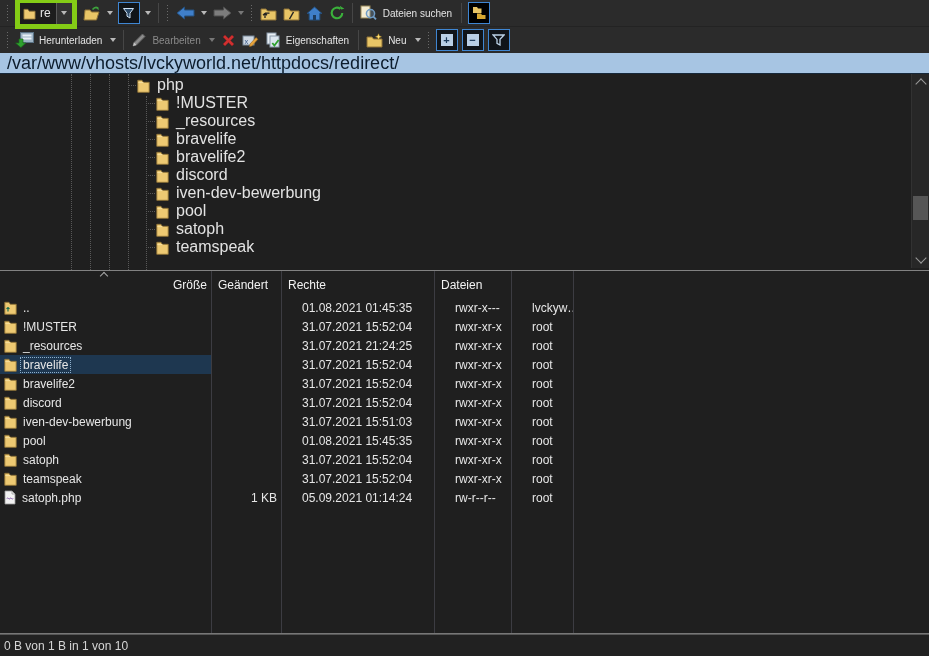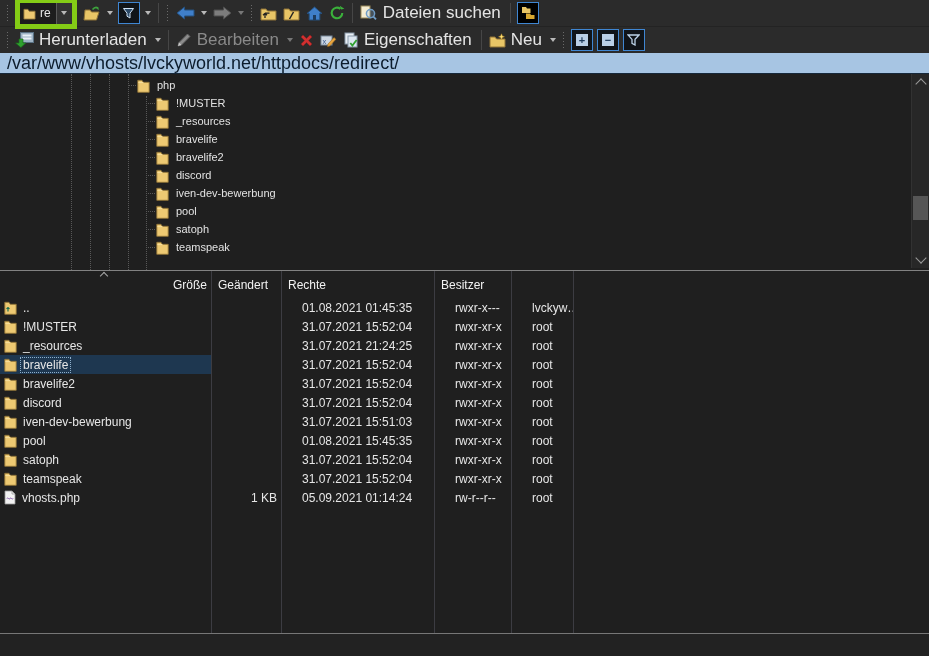--- a/index.html
+++ b/index.html
@@ -7,21 +7,21 @@
        font-family:"Liberation Sans",sans-serif;color:#e6e6e6;}
   
   .tb{display:flex;align-items:center;background:#2b2b2b;box-sizing:border-box;padding-left:2px;}
   .tb1{height:27px;border-bottom:1px solid #232323;}
   .tb2{height:26px;}
   .grip{width:4px;height:17px;margin:0 3px;
         background-image:repeating-linear-gradient(#6a6a6a 0 1px,transparent 1px 3px);
         background-size:1px 100%;background-repeat:no-repeat;background-position:center;}
   .sep{width:1px;height:20px;background:#464646;margin:0 4px;}
   .btn{display:flex;align-items:center;gap:3px;padding:2px 3px;cursor:default;}
-  .btn .lbl{font-size:17px;color:#e4e4e4;padding:0 2px;white-space:nowrap;}
+  .btn .lbl{font-size:10px;color:#e4e4e4;padding:0 2px;white-space:nowrap;}
   .btn.disabled .lbl{color:#8a8a8a;}
   .caret{width:0;height:0;border-left:3px solid transparent;border-right:3px solid transparent;
          border-top:4px solid #b9b9b9;margin:0 3px;}
   .caret.dis{border-top-color:#777;}
   .combo{display:flex;align-items:center;height:21px;border:5px solid #84cc16;background:#1d1d1d;margin:0 3px;}
   .combo .cico{display:flex;align-items:center;padding-left:3px;}
   .combo .txt{padding:0 5px 0 4px;font-size:12px;color:#e6e6e6;}
   .combo .dd{width:15px;height:100%;background:#333;border-left:1px solid #5a5a5a;
              display:flex;align-items:center;justify-content:center;}
   .combo .dd .caret{margin:0;}
@@ -37,21 +37,21 @@
   .tree{position:relative;height:194px;background:#1f1f1f;border-bottom:1px solid #828282;
         padding-top:2px;overflow:hidden;}
   .guide{position:absolute;width:0;border-left:1px dotted #585858;top:0;bottom:0;}
   .guide.child{top:22px;}
   .tree-row{position:relative;height:18px;display:flex;align-items:center;}
   .tree-row.lvl1{padding-left:137px;}
   .tree-row.lvl2{padding-left:156px;}
   .stub{position:absolute;top:9px;width:7px;border-top:1px dotted #585858;}
   .chev{position:absolute;left:121px;top:5px;width:6px;height:6px;
         border-right:1.6px solid #c9c9c9;border-bottom:1.6px solid #c9c9c9;transform:rotate(45deg);}
-  .tree-row .lbl{font-size:11px;color:#e2e2e2;margin-left:4px;padding:1px 3px;white-space:nowrap;}
+  .tree-row .lbl{font-size:16px;color:#e2e2e2;margin-left:4px;padding:1px 3px;white-space:nowrap;}
   .tree-row .lbl.sel{background:#3a3a3a;color:#fff;}
   .vsb{position:absolute;top:0;right:0;width:17px;height:194px;background:#272727;border-left:1px solid #323232;}
   .vsb .arr{position:absolute;left:5px;width:7px;height:7px;
             border-left:1.6px solid #9a9a9a;border-top:1.6px solid #9a9a9a;}
   .vsb .arr.up{top:6px;transform:rotate(45deg);}
   .vsb .arr.dn{bottom:6px;transform:rotate(225deg);}
   .vsb .thumb{position:absolute;left:1px;width:15px;top:122px;height:24px;background:#565656;}
   
   .files{position:relative;height:362px;background:#1f1f1f;border-bottom:1px solid #777;overflow:hidden;}
   .colline{position:absolute;top:0;bottom:0;width:1px;background:#3c3c42;}
@@ -378,21 +378,21 @@
       <span class="arr dn"></span>
     </div>
   </div>
 
   <div class="files">
     <div class="fh">
       <span class="sortcaret"></span>
       <div class="c r">Größe</div>
       <div class="c">Geändert</div>
       <div class="c">Rechte</div>
-      <div class="c">Besitzer</div>
+      <div class="c">Dateien</div>
       <div class="c"></div>
     </div>
     <div id="file-rows">
         <div class="frow">
           <div class="fname">
             <span class="ico">
               <svg width="13" height="15" viewBox="0 0 13 15">
                 <path d="M0.8 2.3h4.1l1.4 2H12.2v10H0.8z" fill="#edc972" stroke="#8f7337" stroke-width="0.9"></path>
                 <path d="M4 11.5V7.3M4 7.3L2.5 8.8M4 7.3l1.5 1.5" stroke="#1f6f4f" stroke-width="1.2" fill="none"></path>
               </svg>
@@ -551,30 +551,33 @@
         </div>
         <div class="frow">
           <div class="fname">
             <span class="ico">
               <svg width="12" height="15" viewBox="0 0 12 15">
                 <path d="M1 1h7l3 3v10H1z" fill="#f2f2f2" stroke="#9a9a9a" stroke-width="0.8"></path>
                 <path d="M8 1v3h3" fill="none" stroke="#9a9a9a" stroke-width="0.8"></path>
                 <path d="M3 8.5c1-2 2 2 3 0s2 2 3 0" stroke="#8050a8" stroke-width="1" fill="none"></path>
               </svg>
             </span>
-            <span class="nm">vhosts.php</span>
+            <span class="nm">satoph.php</span>
           </div>
           <div class="fsize">1 KB</div>
           <div class="fmod">05.09.2021 01:14:24</div>
           <div class="frgt">rw-r--r--</div>
           <div class="fown">root</div>
           <div></div>
         </div>
       </div>
     <div class="colline" style="left:211px"></div>
     <div class="colline" style="left:281px"></div>
     <div class="colline" style="left:434px"></div>
     <div class="colline" style="left:511px"></div>
     <div class="colline" style="left:573px"></div>
   </div>
 
+  <div class="status">
+    <span>0 B von 1 B in 1 von 10</span>
+  </div>
 
 </div>
 
 </body></html>

